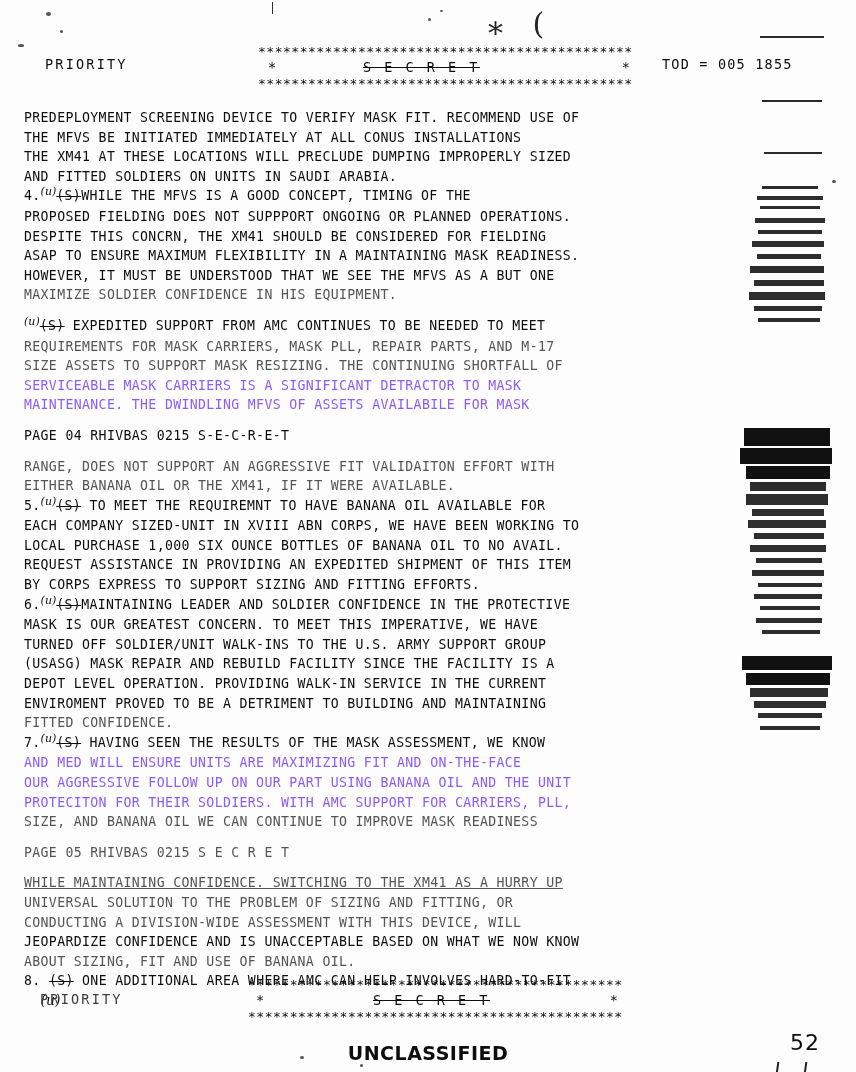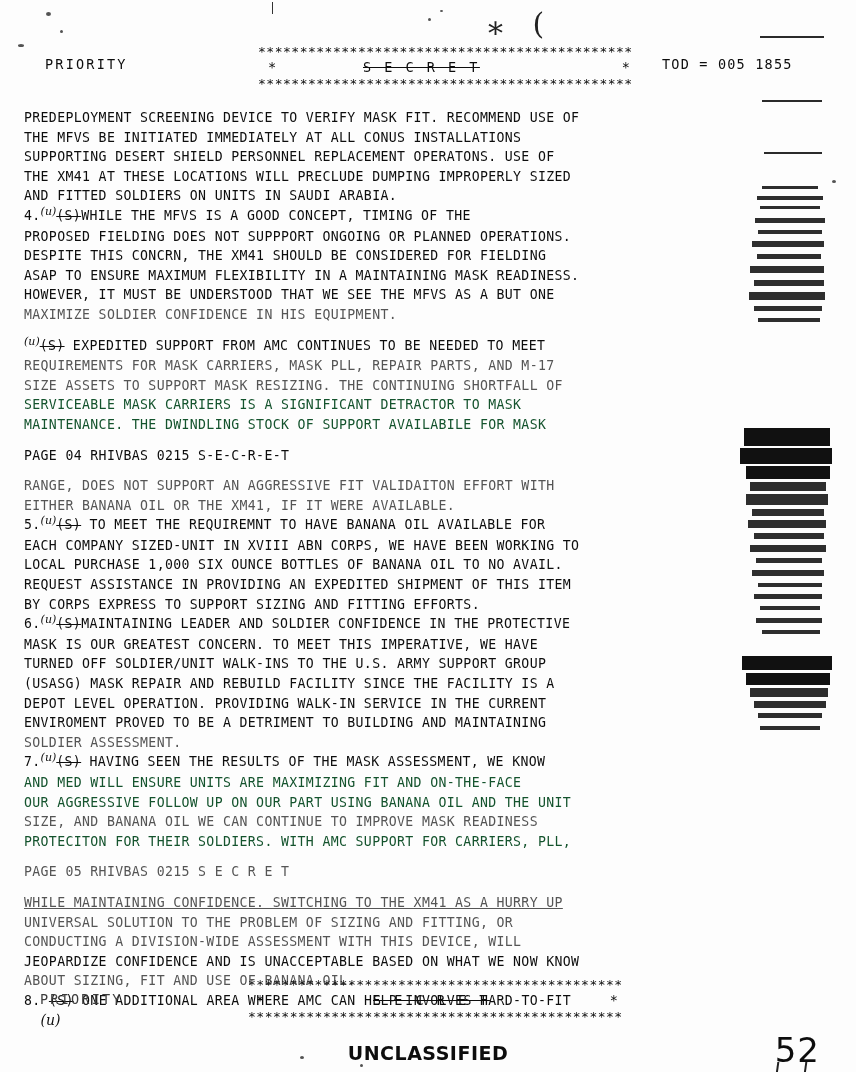--- a/index.html
+++ b/index.html
@@ -87,21 +87,21 @@
     top: 108px;
     width: 700px;
   }
   .line {
     font-size: 13.2px;
     line-height: 19.6px;
     letter-spacing: 0.35px;
     white-space: pre;
   }
   .line.faint { color: #555; }
-  .line.vfaint { color: #14532d; }
+  .line.vfaint { color: #8b5cf6; }
   .gap { height: 11px; }
 
   .strike {
     text-decoration: line-through;
     text-decoration-thickness: 1.3px;
   }
   .uline { text-decoration: underline; }
 
   
   .hw {
@@ -169,21 +169,21 @@
     font-family: "DejaVu Sans", sans-serif;
     font-weight: bold;
     font-size: 19px;
     letter-spacing: 0.5px;
   }
   .pageno {
     position: absolute;
     right: 36px;
     top: 1030px;
     font-family: "DejaVu Sans", sans-serif;
-    font-size: 34px;
+    font-size: 22px;
     letter-spacing: 1px;
   }
   .corner-mark {
     position: absolute;
     right: 50px;
     top: 1062px;
     width: 26px;
     height: 17px;
     border: 2px solid #222;
     border-top: none;
@@ -272,38 +272,37 @@
   <div class="blob" style="left:746px;top:673px;width:84px;height:12px;"></div>
   <div class="blob soft" style="left:750px;top:688px;width:78px;height:9px;"></div>
   <div class="blob soft" style="left:754px;top:701px;width:72px;height:7px;"></div>
   <div class="blob soft" style="left:758px;top:713px;width:64px;height:5px;"></div>
   <div class="blob soft" style="left:760px;top:726px;width:60px;height:4px;"></div>
 
   <div class="body-text">
 
     <div class="line">PREDEPLOYMENT SCREENING DEVICE TO VERIFY MASK FIT. RECOMMEND USE OF</div>
     <div class="line">THE MFVS BE INITIATED IMMEDIATELY AT ALL CONUS INSTALLATIONS</div>
-    <div class="line">SUPPORTING DESERT SHIELD PERSONNEL REPLACEMENT OPERATONS. USE OF</div>
     <div class="line">THE XM41 AT THESE LOCATIONS WILL PRECLUDE DUMPING IMPROPERLY SIZED</div>
     <div class="line">AND FITTED SOLDIERS ON UNITS IN SAUDI ARABIA.</div>
 
     <div class="line"><span>4.</span><span class="hw">(u)</span><span class="strike">(S)</span><span>WHILE THE MFVS IS A GOOD CONCEPT, TIMING OF THE</span></div>
     <div class="line">PROPOSED FIELDING DOES NOT SUPPPORT ONGOING OR PLANNED OPERATIONS.</div>
     <div class="line">DESPITE THIS CONCRN, THE XM41 SHOULD BE CONSIDERED FOR FIELDING</div>
     <div class="line">ASAP TO ENSURE MAXIMUM FLEXIBILITY IN A MAINTAINING MASK READINESS.</div>
     <div class="line">HOWEVER, IT MUST BE UNDERSTOOD THAT WE SEE THE MFVS AS A BUT ONE</div>
     <div class="line faint">MAXIMIZE SOLDIER CONFIDENCE IN HIS EQUIPMENT.</div>
 
     <div class="gap"></div>
 
     <div class="line"><span class="hw">(u)</span><span class="strike">(S)</span> <span>EXPEDITED SUPPORT FROM AMC CONTINUES TO BE NEEDED TO MEET</span></div>
     <div class="line faint">REQUIREMENTS FOR MASK CARRIERS, MASK PLL, REPAIR PARTS, AND M-17</div>
     <div class="line faint">SIZE ASSETS TO SUPPORT MASK RESIZING. THE CONTINUING SHORTFALL OF</div>
     <div class="line vfaint">SERVICEABLE MASK CARRIERS IS A SIGNIFICANT DETRACTOR TO MASK</div>
-    <div class="line vfaint">MAINTENANCE. THE DWINDLING STOCK OF SUPPORT AVAILABILE FOR MASK</div>
+    <div class="line vfaint">MAINTENANCE. THE DWINDLING MFVS OF ASSETS AVAILABILE FOR MASK</div>
 
     <div class="gap"></div>
 
     <div class="line">PAGE 04 RHIVBAS 0215 S-E-C-R-E-T</div>
 
     <div class="gap"></div>
 
     <div class="line faint">RANGE, DOES NOT SUPPORT AN AGGRESSIVE FIT VALIDAITON EFFORT WITH</div>
     <div class="line faint">EITHER BANANA OIL OR THE XM41, IF IT WERE AVAILABLE.</div>
 
@@ -312,27 +311,27 @@
     <div class="line">LOCAL PURCHASE 1,000 SIX OUNCE BOTTLES OF BANANA OIL TO NO AVAIL.</div>
     <div class="line">REQUEST ASSISTANCE IN PROVIDING AN EXPEDITED SHIPMENT OF THIS ITEM</div>
     <div class="line">BY CORPS EXPRESS TO SUPPORT SIZING AND FITTING EFFORTS.</div>
 
     <div class="line"><span>6.</span><span class="hw">(u)</span><span class="strike">(S)</span><span>MAINTAINING LEADER AND SOLDIER CONFIDENCE IN THE PROTECTIVE</span></div>
     <div class="line">MASK IS OUR GREATEST CONCERN. TO MEET THIS IMPERATIVE, WE HAVE</div>
     <div class="line">TURNED OFF SOLDIER/UNIT WALK-INS TO THE U.S. ARMY SUPPORT GROUP</div>
     <div class="line">(USASG) MASK REPAIR AND REBUILD FACILITY SINCE THE FACILITY IS A</div>
     <div class="line">DEPOT LEVEL OPERATION. PROVIDING WALK-IN SERVICE IN THE CURRENT</div>
     <div class="line">ENVIROMENT PROVED TO BE A DETRIMENT TO BUILDING AND MAINTAINING</div>
-    <div class="line faint">SOLDIER ASSESSMENT.</div>
+    <div class="line faint">FITTED CONFIDENCE.</div>
 
     <div class="line"><span>7.</span><span class="hw">(u)</span><span class="strike">(S)</span> <span>HAVING SEEN THE RESULTS OF THE MASK ASSESSMENT, WE KNOW</span></div>
     <div class="line vfaint">AND MED WILL ENSURE UNITS ARE MAXIMIZING FIT AND ON-THE-FACE</div>
     <div class="line vfaint">OUR AGGRESSIVE FOLLOW UP ON OUR PART USING BANANA OIL AND THE UNIT</div>
+    <div class="line vfaint">PROTECITON FOR THEIR SOLDIERS. WITH AMC SUPPORT FOR CARRIERS, PLL,</div>
     <div class="line faint">SIZE, AND BANANA OIL WE CAN CONTINUE TO IMPROVE MASK READINESS</div>
-    <div class="line vfaint">PROTECITON FOR THEIR SOLDIERS. WITH AMC SUPPORT FOR CARRIERS, PLL,</div>
 
     <div class="gap"></div>
 
     <div class="line faint">PAGE 05 RHIVBAS 0215 S E C R E T</div>
 
     <div class="gap"></div>
 
     <div class="line faint"><span class="uline">WHILE MAINTAINING CONFIDENCE. SWITCHING TO THE XM41 AS A HURRY UP</span></div>
     <div class="line faint">UNIVERSAL SOLUTION TO THE PROBLEM OF SIZING AND FITTING, OR</div>
     <div class="line faint">CONDUCTING A DIVISION-WIDE ASSESSMENT WITH THIS DEVICE, WILL</div>

